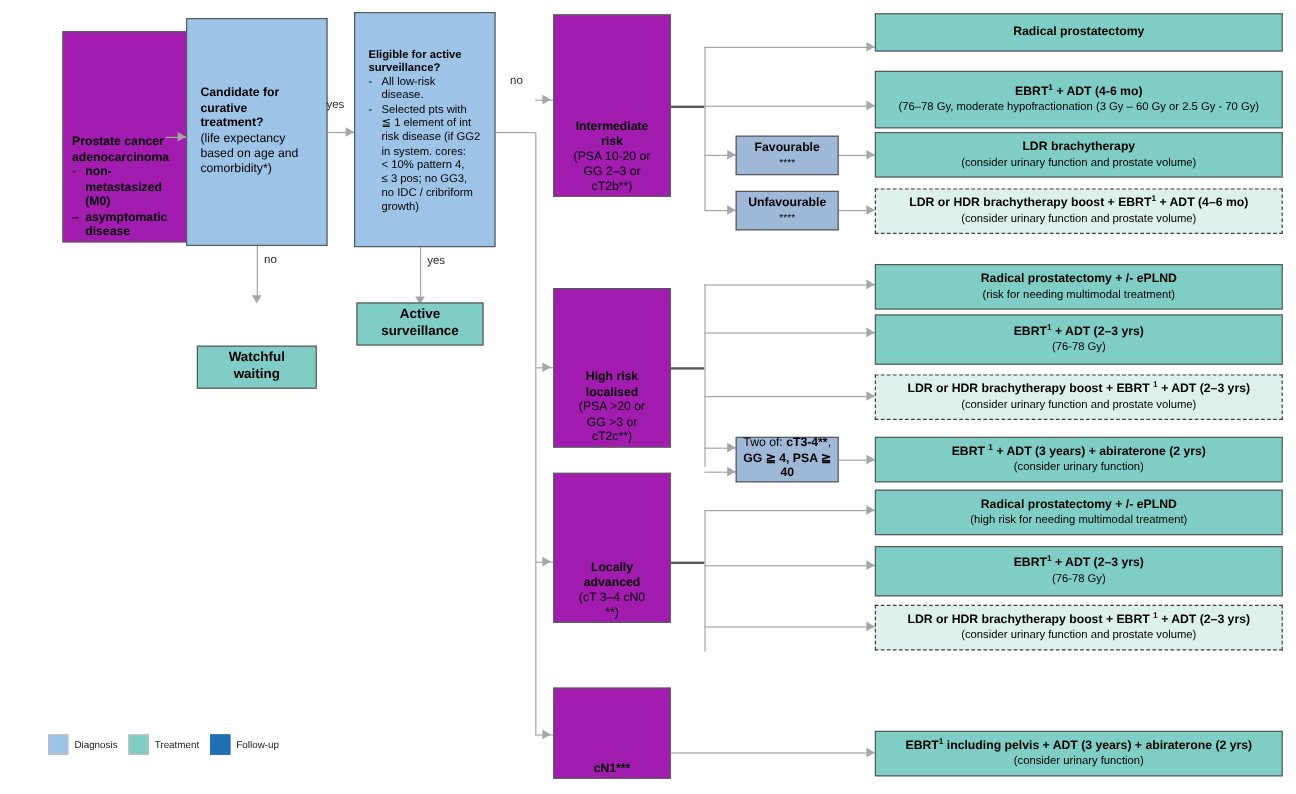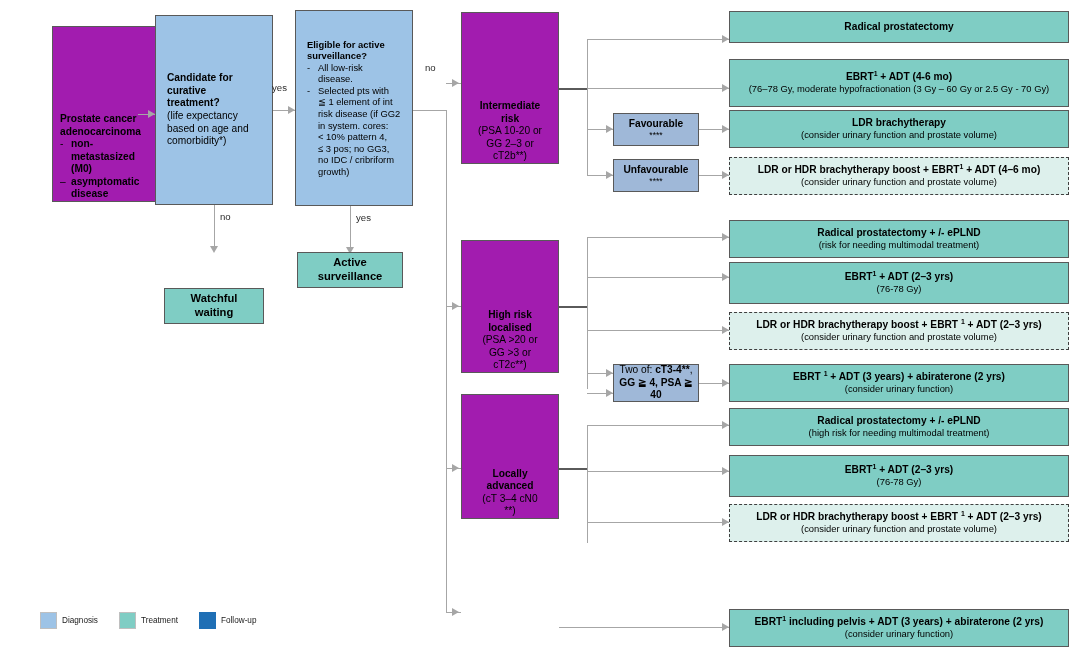--- a/index.html
+++ b/index.html
@@ -86,21 +86,21 @@
     color: #2b2b2b;
     white-space: nowrap;
   }
 
   
   #legend {
     position: absolute;
     left: 40px; top: 612px;
     display: flex;
     align-items: center;
-    gap: 21px;
+    gap: 9px;
     font-size: 8.2px;
     color: #1a1a1a;
   }
   .lg-item { display: flex; align-items: center; gap: 5px; }
   .lg-sw {
     width: 17px; height: 17px;
     border: 1px solid #bfbfbf;
   }
   sup { font-size: 0.68em; vertical-align: super; line-height: 0; }
 </style>
@@ -220,20 +220,23 @@
     <div class="reg t">cT2c**)</div>
   </div>
 
   <div class="node white ctr pad-c fs10" style="left:461px; top:394px; width:98px; height:125px;">
     <div class="bold t">Locally</div>
     <div class="bold t">advanced</div>
     <div class="reg t">(cT 3–4 cN0</div>
     <div class="reg t">**)</div>
   </div>
 
+  <div class="node white ctr pad-c fs10" style="left:461px; top:573px; width:98px; height:76px;">
+    <div class="bold t">cN1***</div>
+  </div>
 
   <div class="hline dark" style="left:559px; top:88px; width:28px;"></div>
   <div class="vline" style="left:587px; top:39px; height:136px;"></div>
 
   <div class="hline" style="left:587px; top:39px; width:142px;"></div>
   <div class="arrow" style="left:722px; top:35px;"></div>
 
   <div class="hline" style="left:587px; top:88px; width:142px;"></div>
   <div class="arrow" style="left:722px; top:84px;"></div>
 

